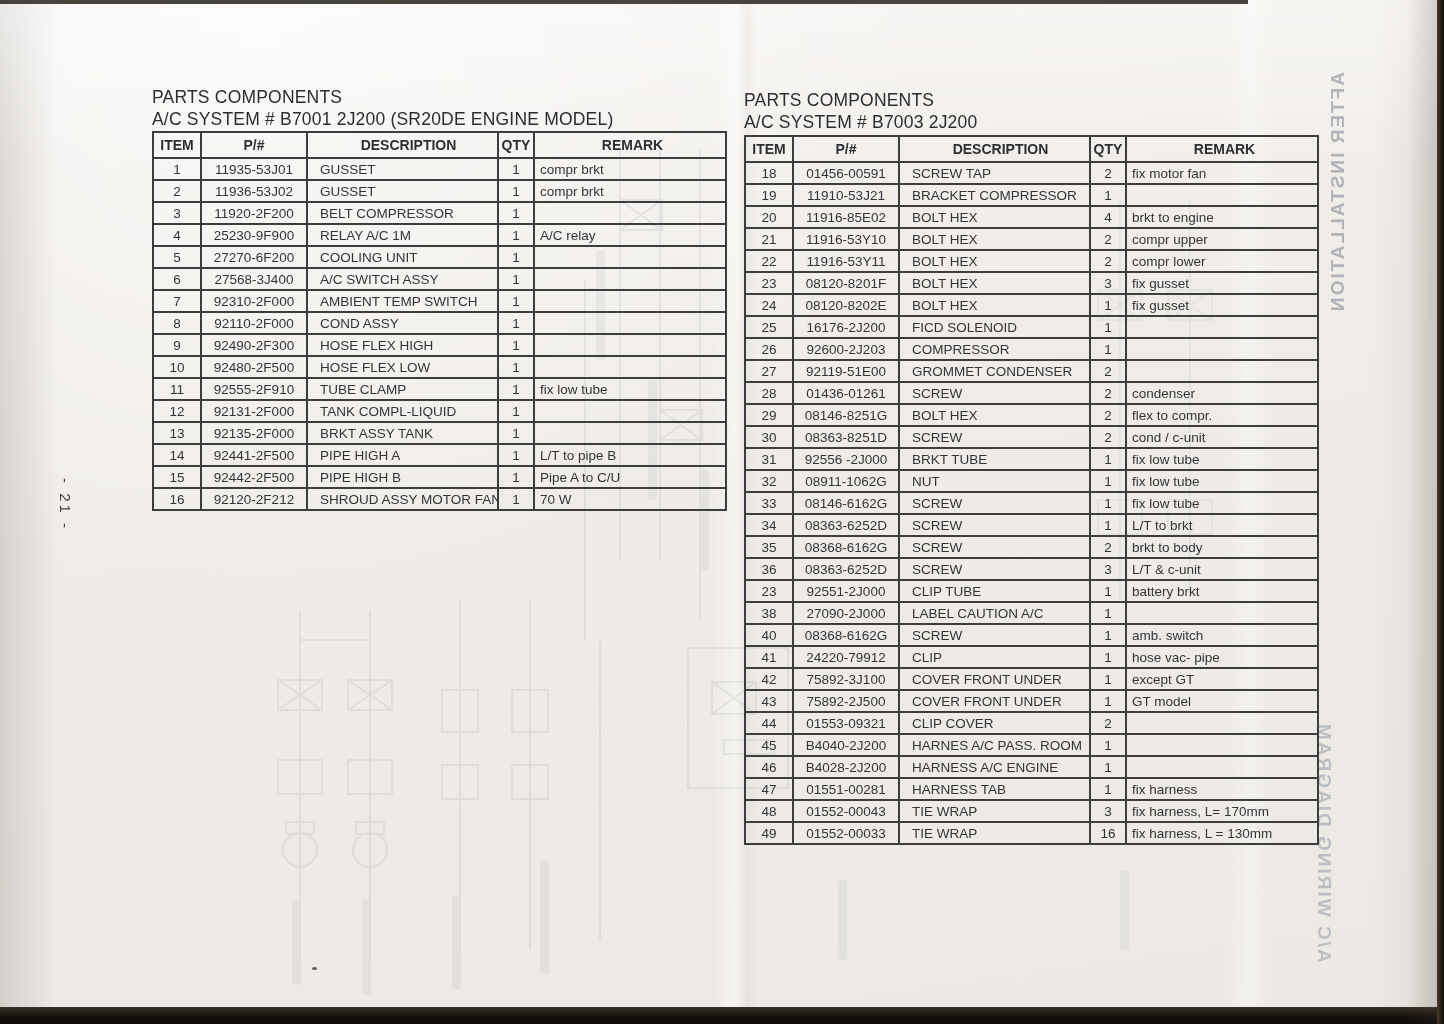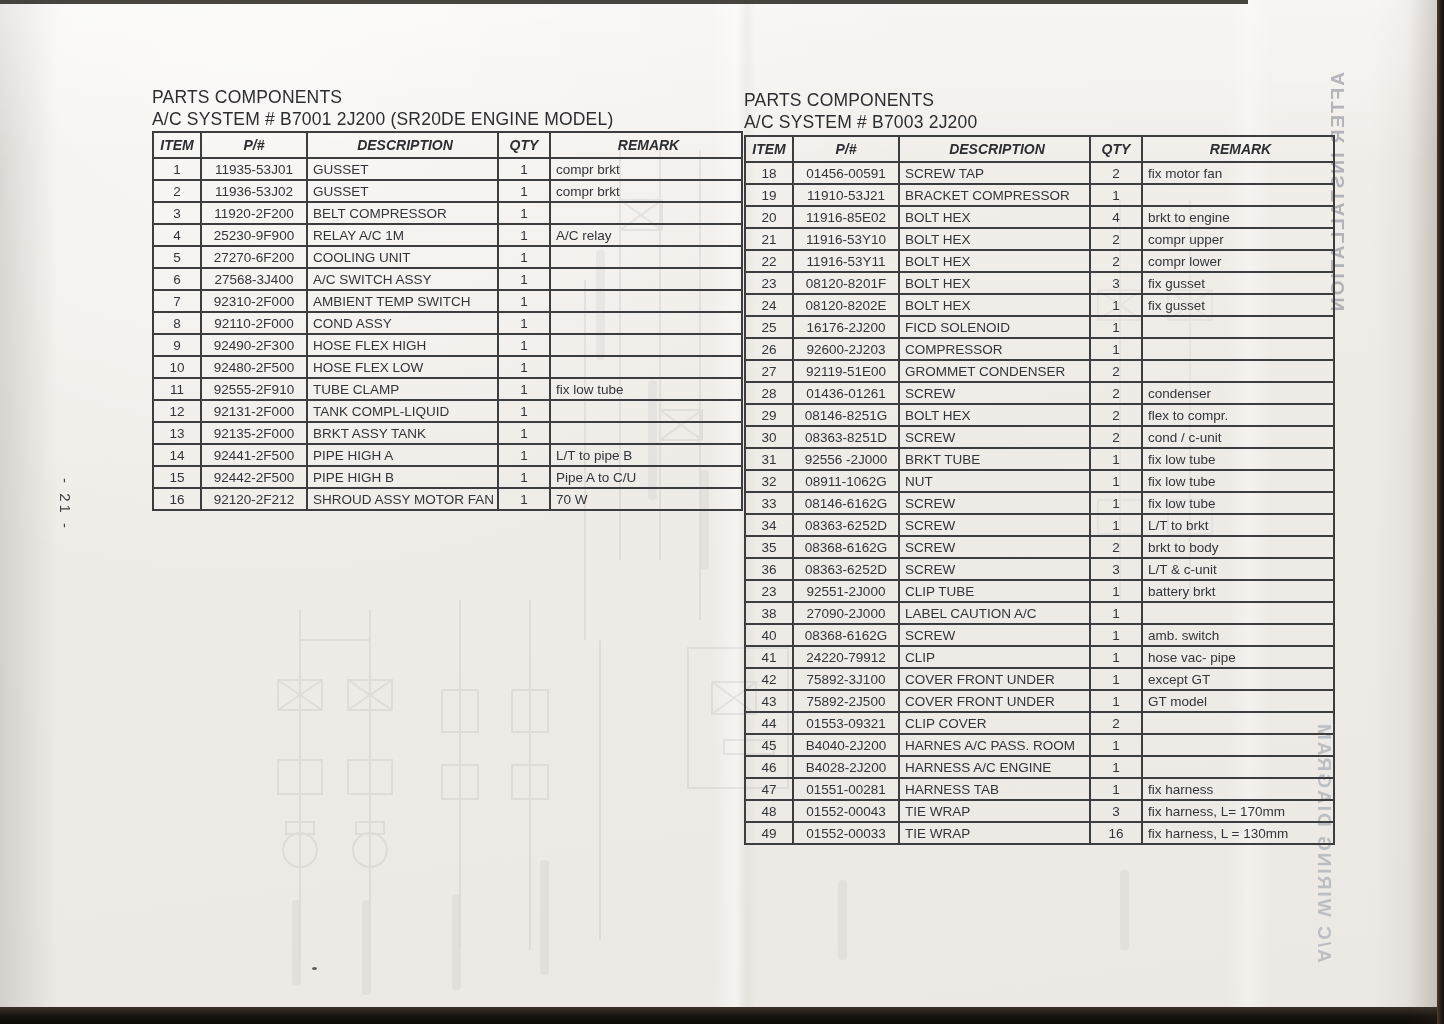--- a/index.html
+++ b/index.html
@@ -43,27 +43,27 @@
   .table-left  { left:152px; top:131px; }
   .table-right { left:744px; top:135px; }
 
   .parts-table th, .parts-table td {
     border:2px solid #3c3d3f;
     font-size:13.5px;
     color:#323439;
     vertical-align:middle;
     overflow:hidden; white-space:nowrap;
   }
-  .parts-table th { height:26px; font-size:14px; font-weight:bold; color:#2d2e32; text-align:center;font-style:italic; }
+  .parts-table th { height:26px; font-size:14px; font-weight:bold; color:#2d2e32; text-align:center; }
   .parts-table td { height:22px; }
 
   .col-item   { width:48px;  text-align:center; }
   .col-pn     { width:106px; text-align:center; }
-  .col-desc   { width:191px; text-align:left; padding-left:5px; }
-  .col-qty    { width:52px;  text-align:center; }
+  .col-desc   { width:191px; text-align:left; padding-left:12px; }
+  .col-qty    { width:36px;  text-align:center; }
   .col-remark { width:192px; text-align:left; padding-left:5px; }
 
   
   .page-number {
     position:absolute; z-index:3; left:57px; top:478px;
     writing-mode:vertical-rl;
     font-size:15px; letter-spacing:3px; color:#404146;
   }
   .side-tab {
     position:absolute; z-index:2; writing-mode:vertical-rl;

